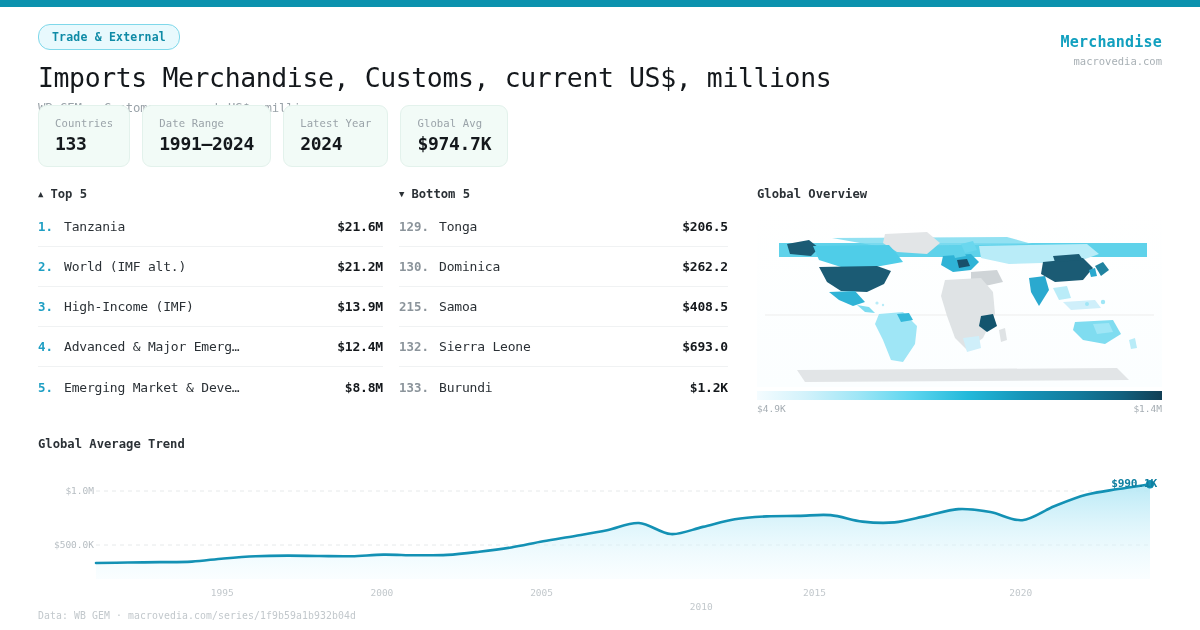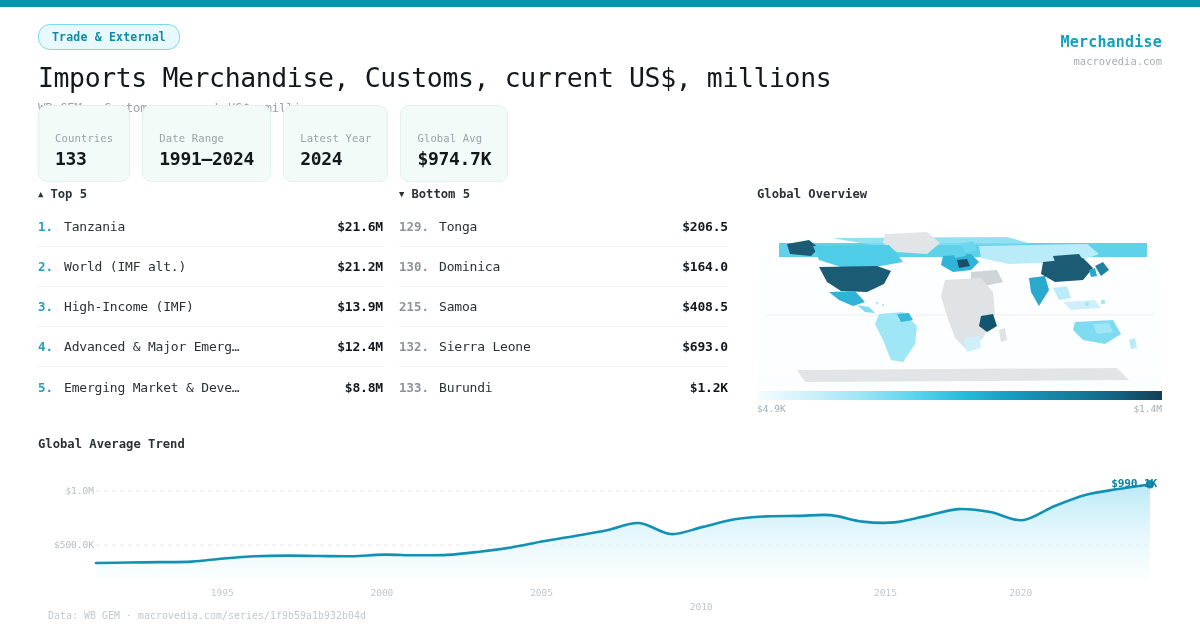--- a/index.html
+++ b/index.html
@@ -53,21 +53,21 @@
     font-size: 15px; font-weight: bold; color: #12a0bf; letter-spacing: .2px;
   }
   .brand-url { margin-top: 4px; font-size: 10.5px; color: #a8b0b5; }
 
   
   .stats { position: absolute; left: 38px; top: 98px; display: flex; gap: 12px; }
   .stat {
     background: #f2fbf7;
     border: 1px solid #e3f2ec;
     border-radius: 9px;
-    padding: 26px 16px 12px 16px;
+    padding: 11px 16px 12px 16px;
     min-height: 53px;
   }
   .stat-label { font-size: 10.6px; color: #9aa3a9; letter-spacing: .1px; }
   .stat-value { margin-top: 4px; font-size: 18px; font-weight: bold; color: #14181c; letter-spacing: -0.3px; }
 
   
   .lists { position: absolute; left: 38px; top: 180px; width: 690px; display: flex; }
   .list-col { width: 345px; }
   .list-col.right { padding-left: 16px; }
   .list-head {
@@ -118,21 +118,21 @@
   .ylab.y1 { left: 0px; top: 24px; }
   .ylab.y2 { left: 0px; top: 78px; }
   .xlab { position: absolute; font-size: 9.5px; color: #c2c8cc; }
   .end-label {
     position: absolute; right: 6px; top: 16px;
     font-size: 11.2px; font-weight: bold; color: #0f7fa0; letter-spacing: -0.2px;
   }
 
   
   .footer {
-    position: absolute; left: 48px; top: 603px;
+    position: absolute; left: 38px; top: 603px;
     font-size: 9.8px; color: #c2c8cc; letter-spacing: .1px;
   }
 </style>
 </head>
 <body>
 
 <div class="accent-bar"></div>
 
 <div class="page">
 
@@ -206,21 +206,21 @@
         <span>Bottom 5</span>
       </div>
       <div class="rank-row">
         <span class="rk-num">129.</span>
         <span class="rk-name">Tonga</span>
         <span class="rk-val">$206.5</span>
       </div>
       <div class="rank-row">
         <span class="rk-num">130.</span>
         <span class="rk-name">Dominica</span>
-        <span class="rk-val">$164.0</span>
+        <span class="rk-val">$262.2</span>
       </div>
       <div class="rank-row">
         <span class="rk-num">215.</span>
         <span class="rk-name">Samoa</span>
         <span class="rk-val">$408.5</span>
       </div>
       <div class="rank-row">
         <span class="rk-num">132.</span>
         <span class="rk-name">Sierra Leone</span>
         <span class="rk-val">$693.0</span>
@@ -334,20 +334,20 @@
         <path id="trend-line" fill="none" stroke="#1391b4" stroke-width="2.6" stroke-linecap="round" stroke-linejoin="round" d="M58.00,101.93C63.32,101.87 79.29,101.68 89.94,101.55C100.59,101.42 111.23,101.32 121.88,101.17C132.53,101.01 143.17,101.21 153.82,100.59C164.46,99.97 175.11,98.33 185.76,97.43C196.40,96.54 207.05,95.70 217.70,95.23C228.34,94.77 238.99,94.69 249.64,94.66C260.28,94.63 270.93,94.95 281.58,95.04C292.22,95.14 302.87,95.47 313.52,95.23C324.16,95.00 334.81,93.77 345.45,93.61C356.10,93.45 366.75,94.23 377.39,94.28C388.04,94.33 398.69,94.49 409.33,93.90C419.98,93.31 430.63,91.98 441.27,90.74C451.92,89.50 462.57,88.19 473.21,86.43C483.86,84.68 494.51,82.13 505.15,80.22C515.80,78.30 526.44,76.79 537.09,74.96C547.74,73.12 558.38,71.37 569.03,69.22C579.68,67.07 590.32,61.41 600.97,62.04C611.62,62.68 622.26,72.41 632.91,73.04C643.56,73.68 654.20,68.34 664.85,65.87C675.49,63.40 686.14,59.97 696.79,58.22C707.43,56.46 718.08,55.91 728.73,55.35C739.37,54.79 750.02,55.08 760.67,54.87C771.31,54.66 781.96,53.15 792.61,54.10C803.25,55.06 813.90,59.40 824.55,60.61C835.19,61.82 845.84,62.33 856.48,61.37C867.13,60.42 877.78,57.07 888.42,54.87C899.07,52.67 909.72,48.81 920.36,48.17C931.01,47.54 941.66,49.21 952.30,51.04C962.95,52.88 973.60,60.13 984.24,59.17C994.89,58.22 1005.54,49.53 1016.18,45.30C1026.83,41.08 1037.47,36.70 1048.12,33.83C1058.77,30.96 1069.41,29.84 1080.06,28.09C1090.71,26.33 1106.68,24.09 1112.00,23.29"></path>
         <circle id="trend-dot" cx="1112" cy="23.294782608695655" r="4.2" fill="#1391b4"></circle>
       </svg>
       <div class="ylab y1">$1.0M</div>
       <div class="ylab y2">$500.0K</div>
       <div class="end-label">$990.1K</div>
       <div class="xlab" id="xt0" style="left: 172.758px; top: 126px;">1995</div>
       <div class="xlab" id="xt1" style="left: 332.455px; top: 126px;">2000</div>
       <div class="xlab" id="xt2" style="left: 492.152px; top: 126px;">2005</div>
       <div class="xlab" id="xt3" style="left: 651.848px; top: 140px;">2010</div>
-      <div class="xlab" id="xt4" style="left: 836px; top: 126px;">2015</div>
+      <div class="xlab" id="xt4" style="left: 765px; top: 126px;">2015</div>
       <div class="xlab" id="xt5" style="left: 971.242px; top: 126px;">2020</div>
     </div>
   </div>
 
   <div class="footer">Data: WB GEM · macrovedia.com/series/1f9b59a1b932b04d</div>
 
 </div>
 
 </body></html>

